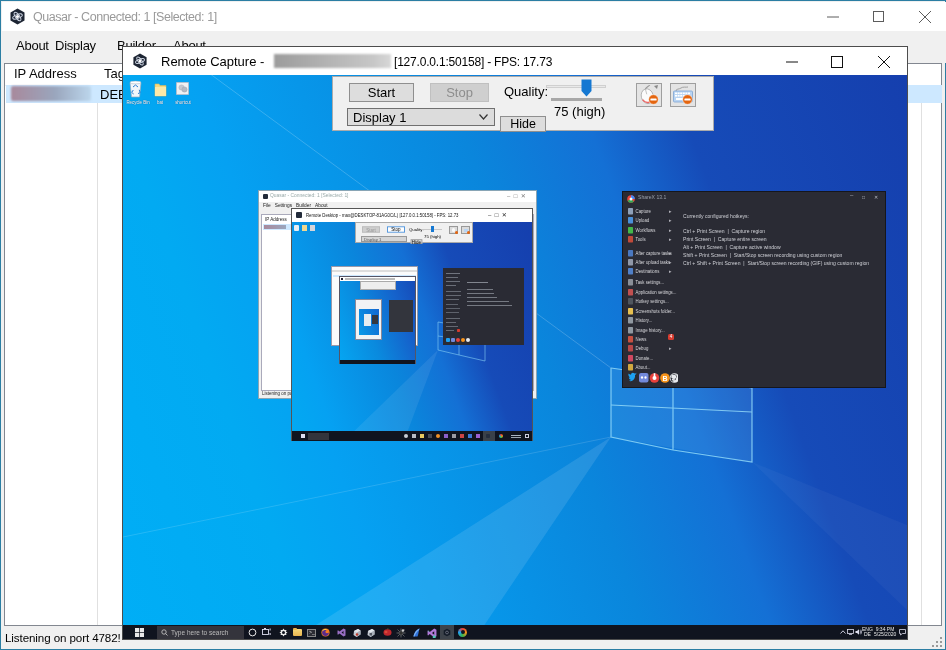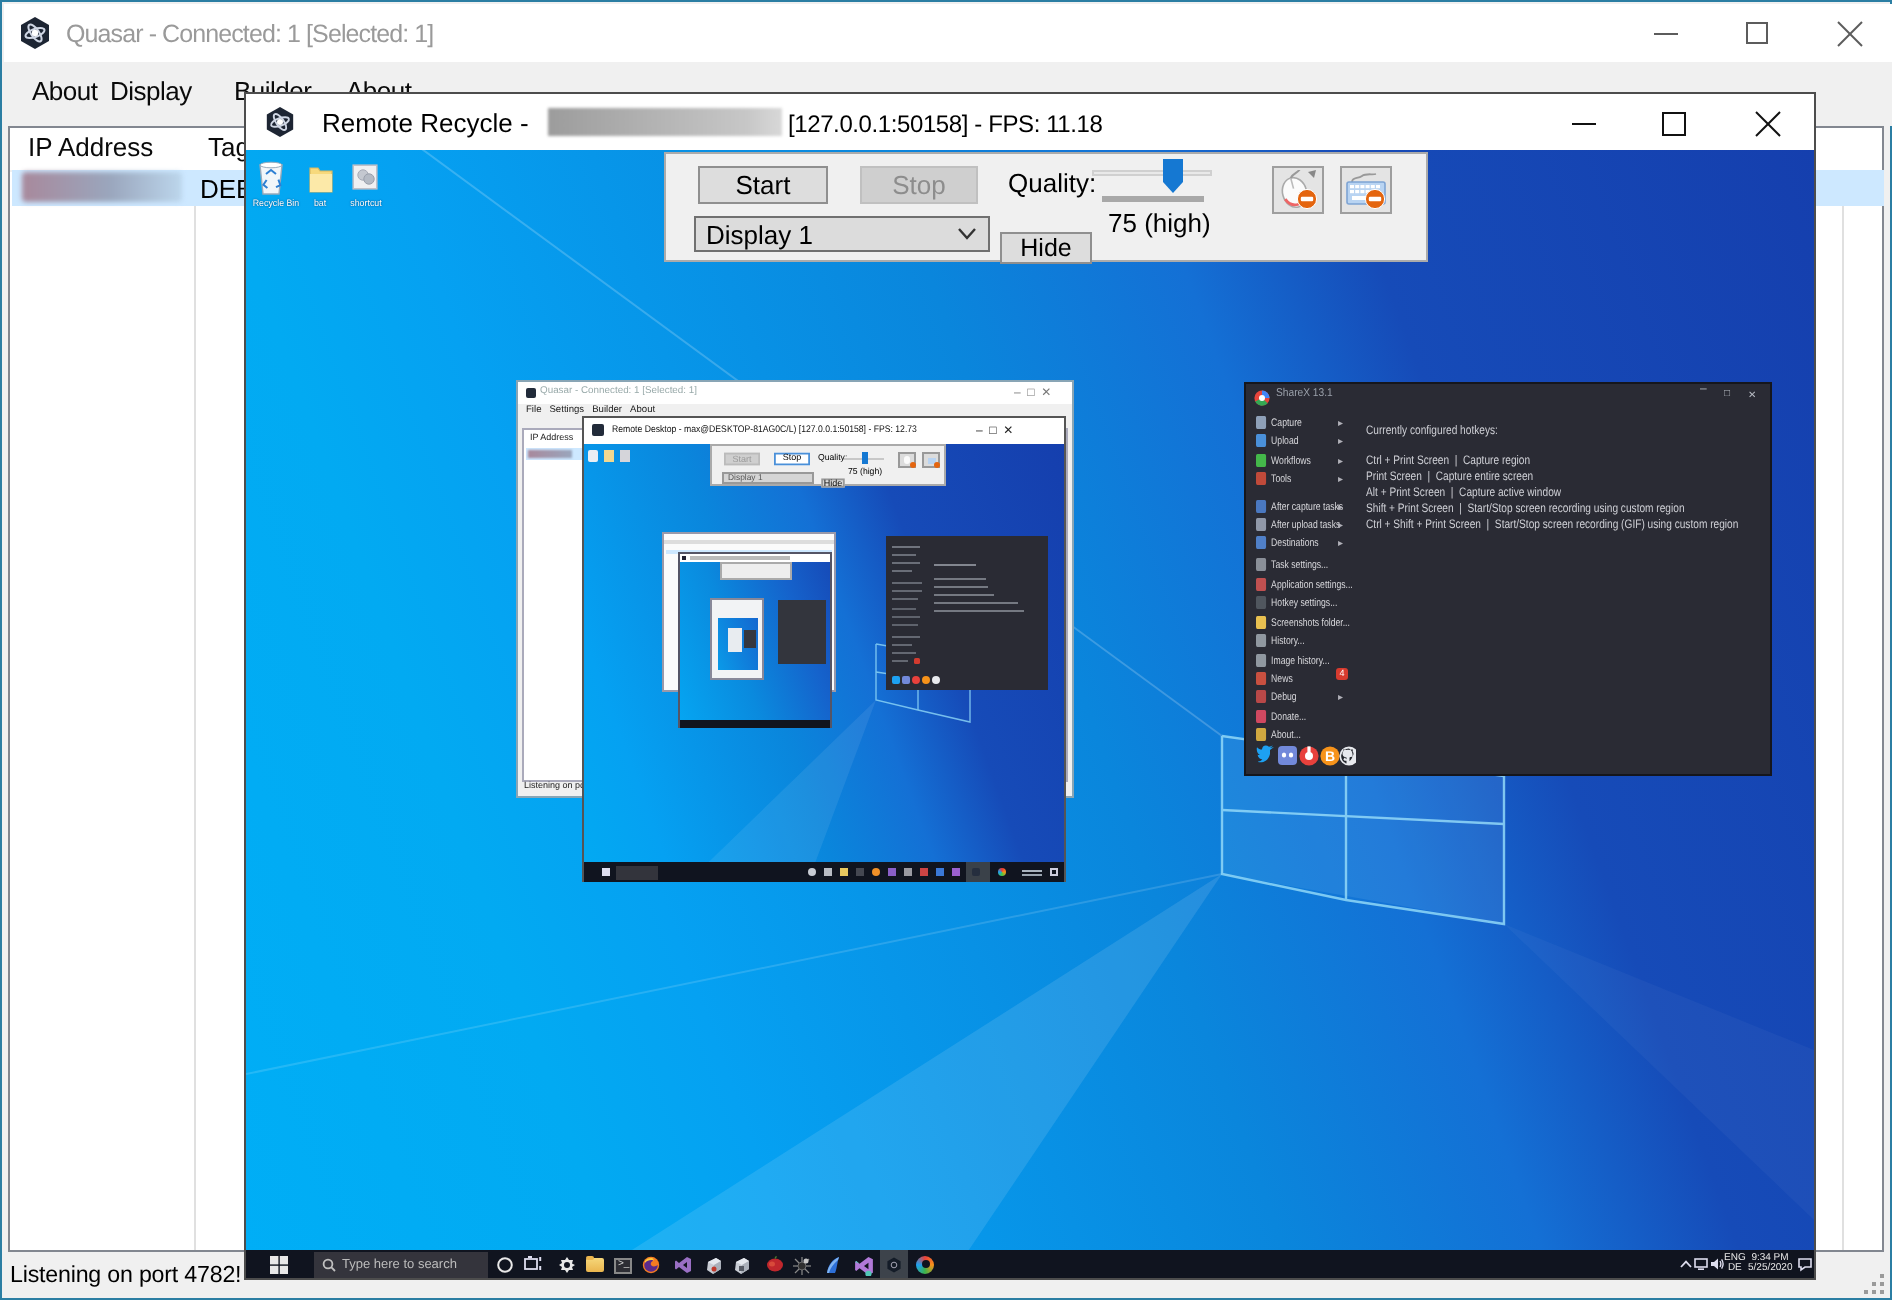--- a/index.html
+++ b/index.html
@@ -119,23 +119,23 @@
   </div>
 
   <div id="inner" class="abs">
     <div id="inner-title">
       <svg class="abs" style="left:9px;top:6px" width="16" height="16" viewBox="0 0 17 17">
         <polygon points="8.5,0.5 15.5,4.5 15.5,12.5 8.5,16.5 1.5,12.5 1.5,4.5" fill="#1d2533"></polygon>
         <ellipse cx="8.5" cy="8.5" rx="5" ry="2" fill="none" stroke="#cfd6e4" stroke-width="1" transform="rotate(-20 8.5 8.5)"></ellipse>
         <ellipse cx="8.5" cy="8.5" rx="5" ry="2" fill="none" stroke="#cfd6e4" stroke-width="1" transform="rotate(55 8.5 8.5)"></ellipse>
         <circle cx="8.5" cy="8.5" r="1.6" fill="#fff"></circle>
       </svg>
-      <span class="t1">Remote Recycle - </span>
+      <span class="t1">Remote Capture - </span>
       <div id="blurbox"></div>
-      <span class="t2">[127.0.0.1:50158] - FPS: 11.18</span>
+      <span class="t2">[127.0.0.1:50158] - FPS: 17.73</span>
       <svg class="wbtn" style="left:660px;top:0" width="124" height="28" viewBox="0 0 124 28">
         <line x1="3" y1="15" x2="15" y2="15" stroke="#111" stroke-width="1"></line>
         <rect x="48.5" y="9.5" width="11" height="11" fill="none" stroke="#111" stroke-width="1"></rect>
         <line x1="95" y1="9" x2="107" y2="21" stroke="#111" stroke-width="1"></line>
         <line x1="107" y1="9" x2="95" y2="21" stroke="#111" stroke-width="1"></line>
       </svg>
     </div>
 
     <div id="desktop">
       <svg id="wplogo" viewBox="0 0 784 564">

